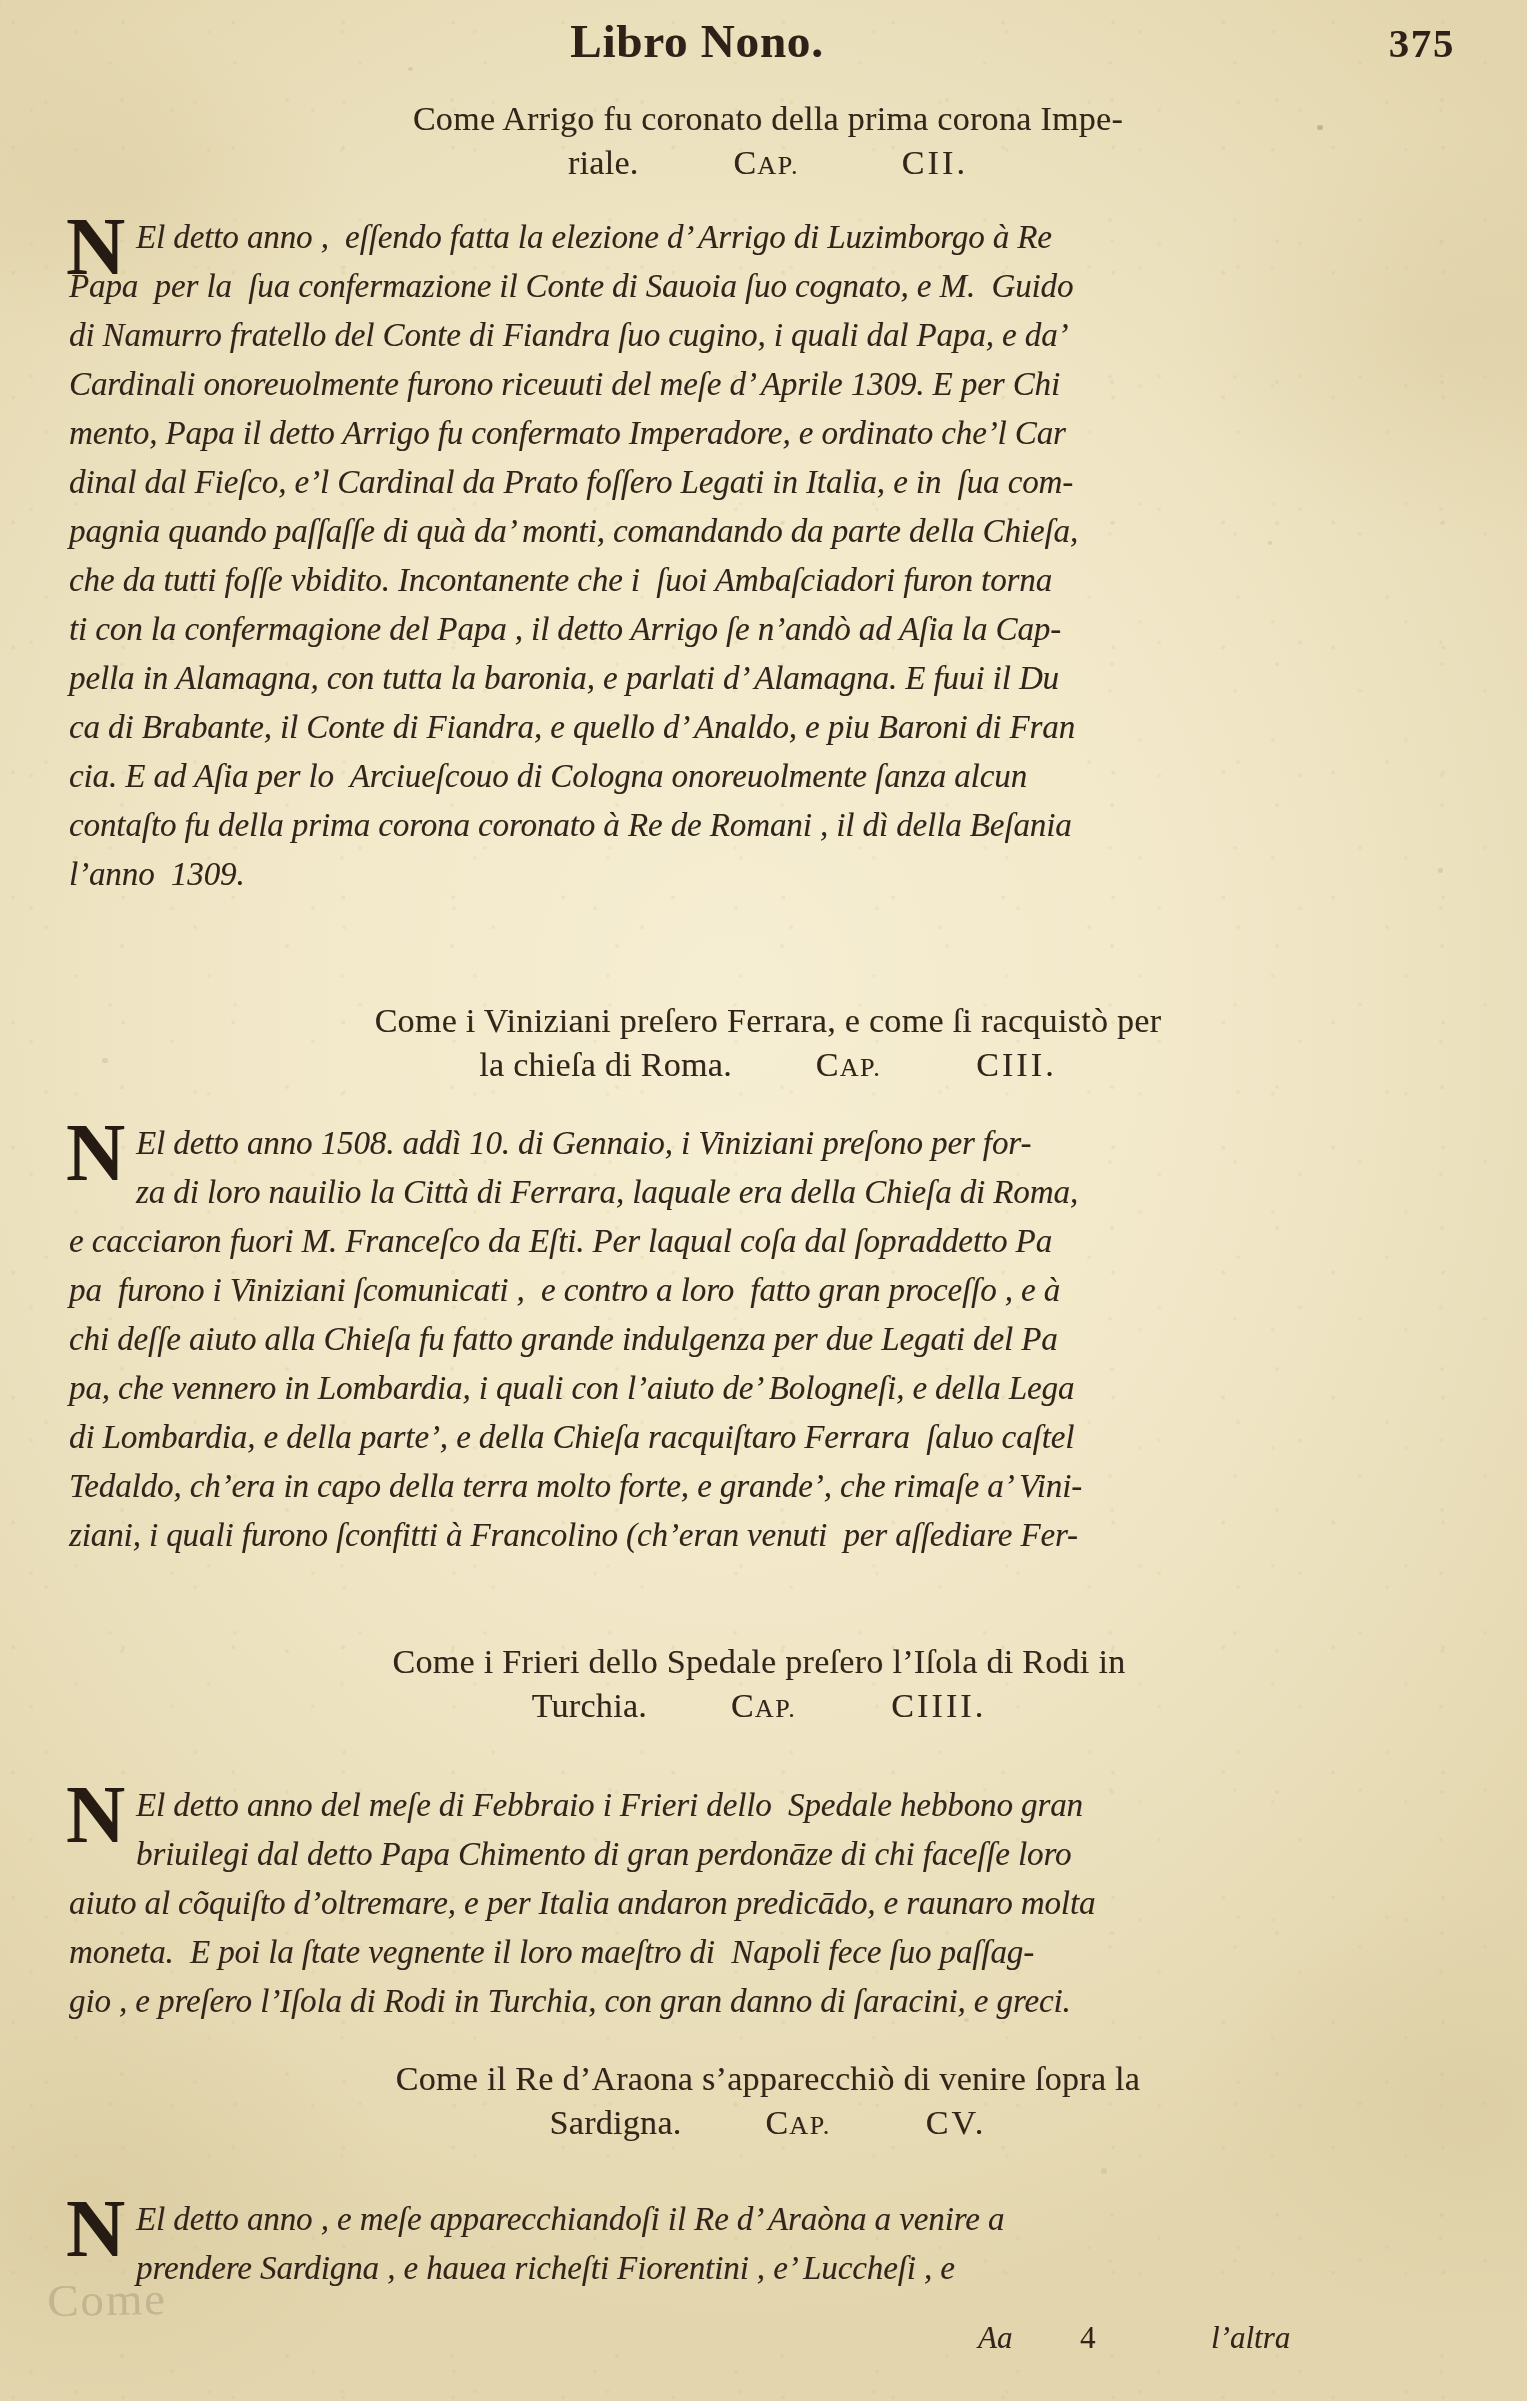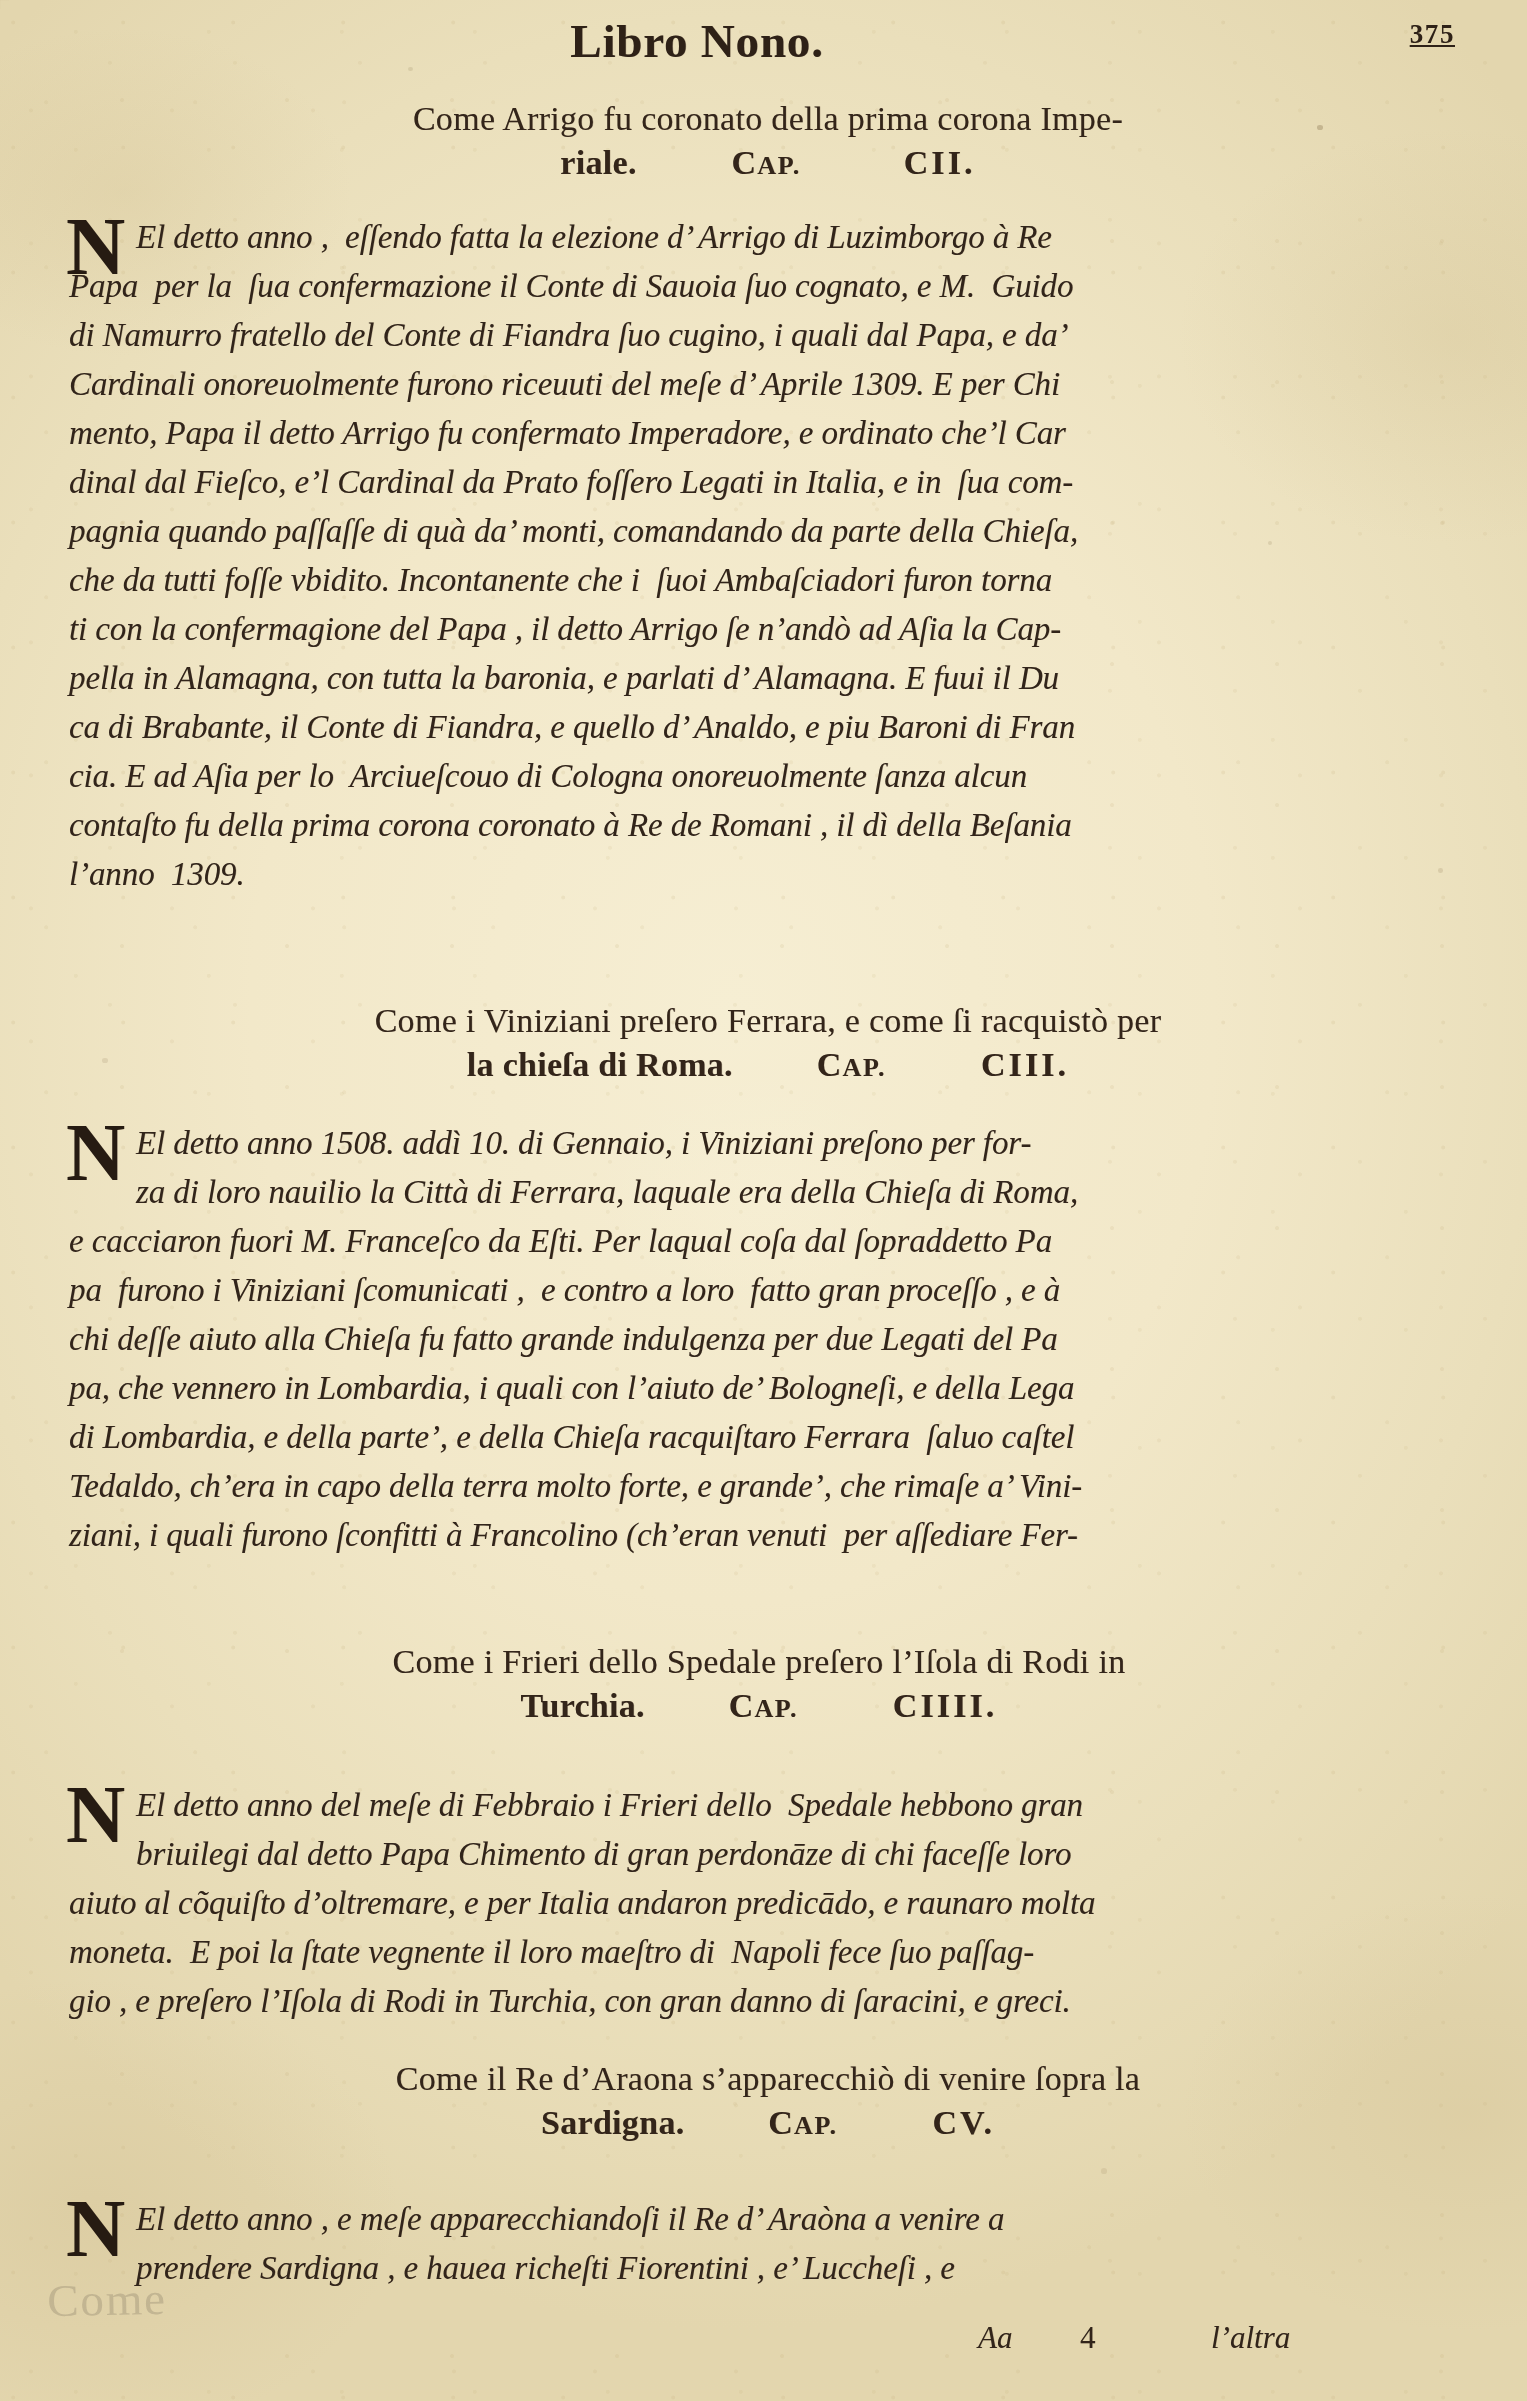--- a/index.html
+++ b/index.html
@@ -70,39 +70,37 @@
     letter-spacing: 0.8px;
     font-weight: 600;
     color: #2e2117;
     transform: translateX(-55px);
     text-shadow: 0.5px 0.3px 0 rgba(60,40,25,.35);
   }
   .runhead .folio {
     position: absolute;
     right: 49px;
     top: 4.7px;
-    font-size: 27px;
+    font-size: 41px;
     font-weight: 600;
     letter-spacing: 1.6px;
     color: #2e2117;
-    text-decoration: underline;
   }
 
   
   .chead {
     text-align: center;
     color: #33251a;
     font-size: 34px;
     line-height: 1.30;
     letter-spacing: 0.3px;
     text-shadow: 0.4px 0.2px 0 rgba(70,48,30,.30);
   }
   .chead .l2 {
     display: block;
-    font-weight: bold;
   }
   .chead .capword {
     display: inline-block;
     margin-left: 75px;
     letter-spacing: 1.2px;
   }
   .chead .capword .sc {
     font-size: 26px;
     letter-spacing: 1.6px;
   }

